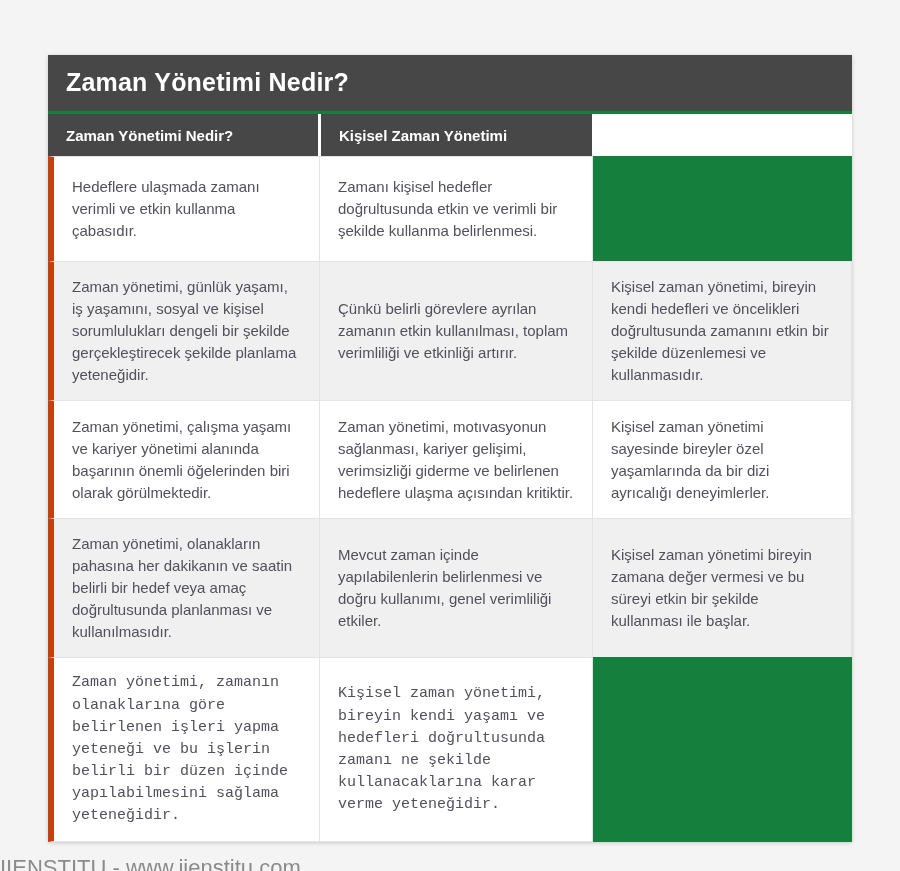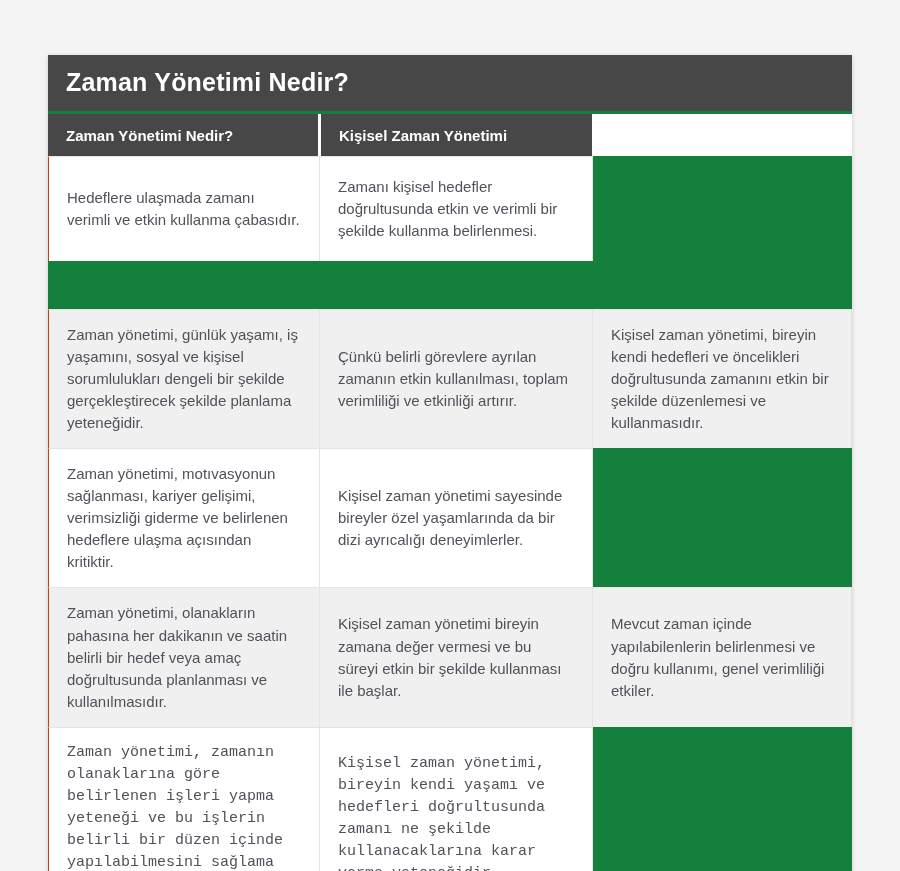--- a/index.html
+++ b/index.html
@@ -49,26 +49,26 @@
     font-size: 15px;
     line-height: 1.47;
     color: #51515b;
     padding: 14px 18px;
     display: flex;
     align-items: center;
     border-right: 1px solid #e4e4e4;
     border-top: 1px solid #e4e4e4;
     background: #ffffff;
   }
-  .grid-row .td:first-child { border-left: 1px solid #c2410c; }
+  .grid-row .td:first-child { border-left: 6px solid #c2410c; }
   .tbody-row:first-of-type .td { border-top: none; margin-top: 2px; }
   .tbody-row:last-of-type .td { border-bottom: 1px solid #e4e4e4; }
   .row-alt .td { background: #f0f0f0; }
   .r1 .td { min-height: 105px; }
-  .r2 .td { min-height: 128px; margin-top: 48px; }
+  .r2 .td { min-height: 128px; }
   .r3 .td { min-height: 118px; }
   .r4 .td { min-height: 127px; }
   .r5 .td { min-height: 142px; font-family: Liberation Mono, monospace; }
   .footer {
     color: #8b8b8b;
     font-size: 22px;
     margin-top: 13px;
   }
 </style>
 </head>
@@ -87,28 +87,29 @@
     <div class="td">Zamanı kişisel hedefler doğrultusunda etkin ve verimli bir şekilde kullanma belirlenmesi.</div>
   </div>
 
   <div class="grid-row tbody-row row-alt r2">
     <div class="td">Zaman yönetimi, günlük yaşamı, iş yaşamını, sosyal ve kişisel sorumlulukları dengeli bir şekilde gerçekleştirecek şekilde planlama yeteneğidir.</div>
     <div class="td">Çünkü belirli görevlere ayrılan zamanın etkin kullanılması, toplam verimliliği ve etkinliği artırır.</div>
     <div class="td">Kişisel zaman yönetimi, bireyin kendi hedefleri ve öncelikleri doğrultusunda zamanını etkin bir şekilde düzenlemesi ve kullanmasıdır.</div>
   </div>
 
   <div class="grid-row tbody-row r3">
+    <div class="td">Zaman yönetimi, çalışma yaşamı ve kariyer yönetimi alanında başarının önemli öğelerinden biri olarak görülmektedir.</div>
     <div class="td">Zaman yönetimi, motıvasyonun sağlanması, kariyer gelişimi, verimsizliği giderme ve belirlenen hedeflere ulaşma açısından kritiktir.</div>
     <div class="td">Kişisel zaman yönetimi sayesinde bireyler özel yaşamlarında da bir dizi ayrıcalığı deneyimlerler.</div>
   </div>
 
   <div class="grid-row tbody-row row-alt r4">
     <div class="td">Zaman yönetimi, olanakların pahasına her dakikanın ve saatin belirli bir hedef veya amaç doğrultusunda planlanması ve kullanılmasıdır.</div>
+    <div class="td">Mevcut zaman içinde yapılabilenlerin belirlenmesi ve doğru kullanımı, genel verimliliği etkiler.</div>
     <div class="td">Kişisel zaman yönetimi bireyin zamana değer vermesi ve bu süreyi etkin bir şekilde kullanması ile başlar.</div>
-    <div class="td">Mevcut zaman içinde yapılabilenlerin belirlenmesi ve doğru kullanımı, genel verimliliği etkiler.</div>
   </div>
 
   <div class="grid-row tbody-row r5">
     <div class="td">Zaman yönetimi, zamanın olanaklarına göre belirlenen işleri yapma yeteneği ve bu işlerin belirli bir düzen içinde yapılabilmesini sağlama yeteneğidir.</div>
     <div class="td">Kişisel zaman yönetimi, bireyin kendi yaşamı ve hedefleri doğrultusunda zamanı ne şekilde kullanacaklarına karar verme yeteneğidir.</div>
   </div>
 </div>
 
 <div class="footer">IIENSTITU - www.iienstitu.com</div>
 

